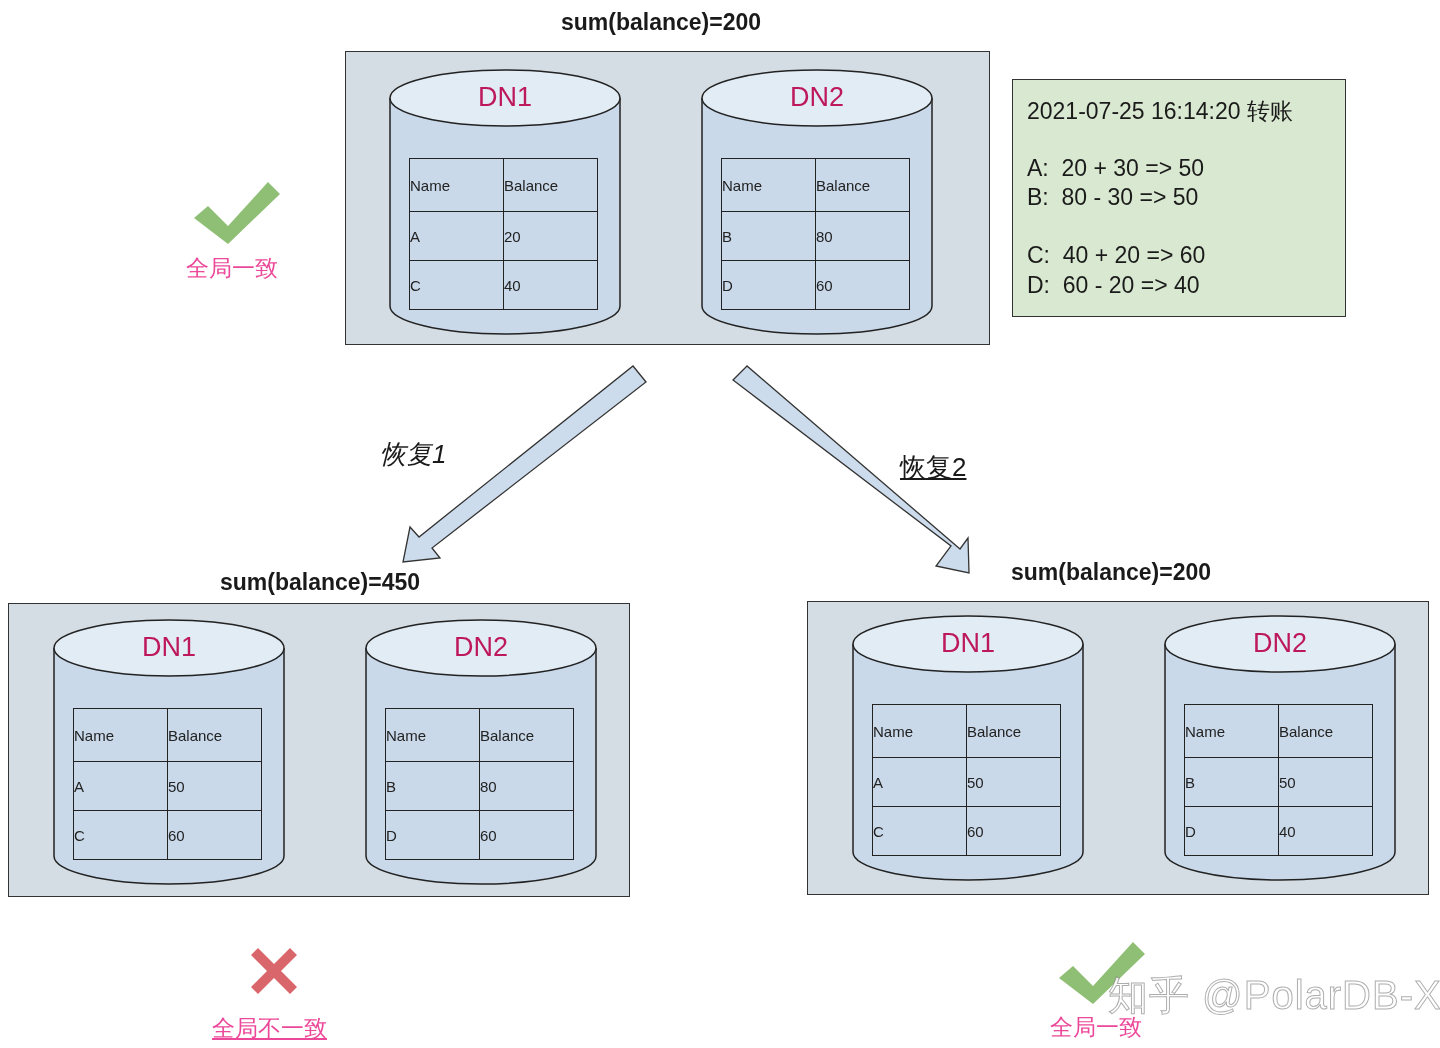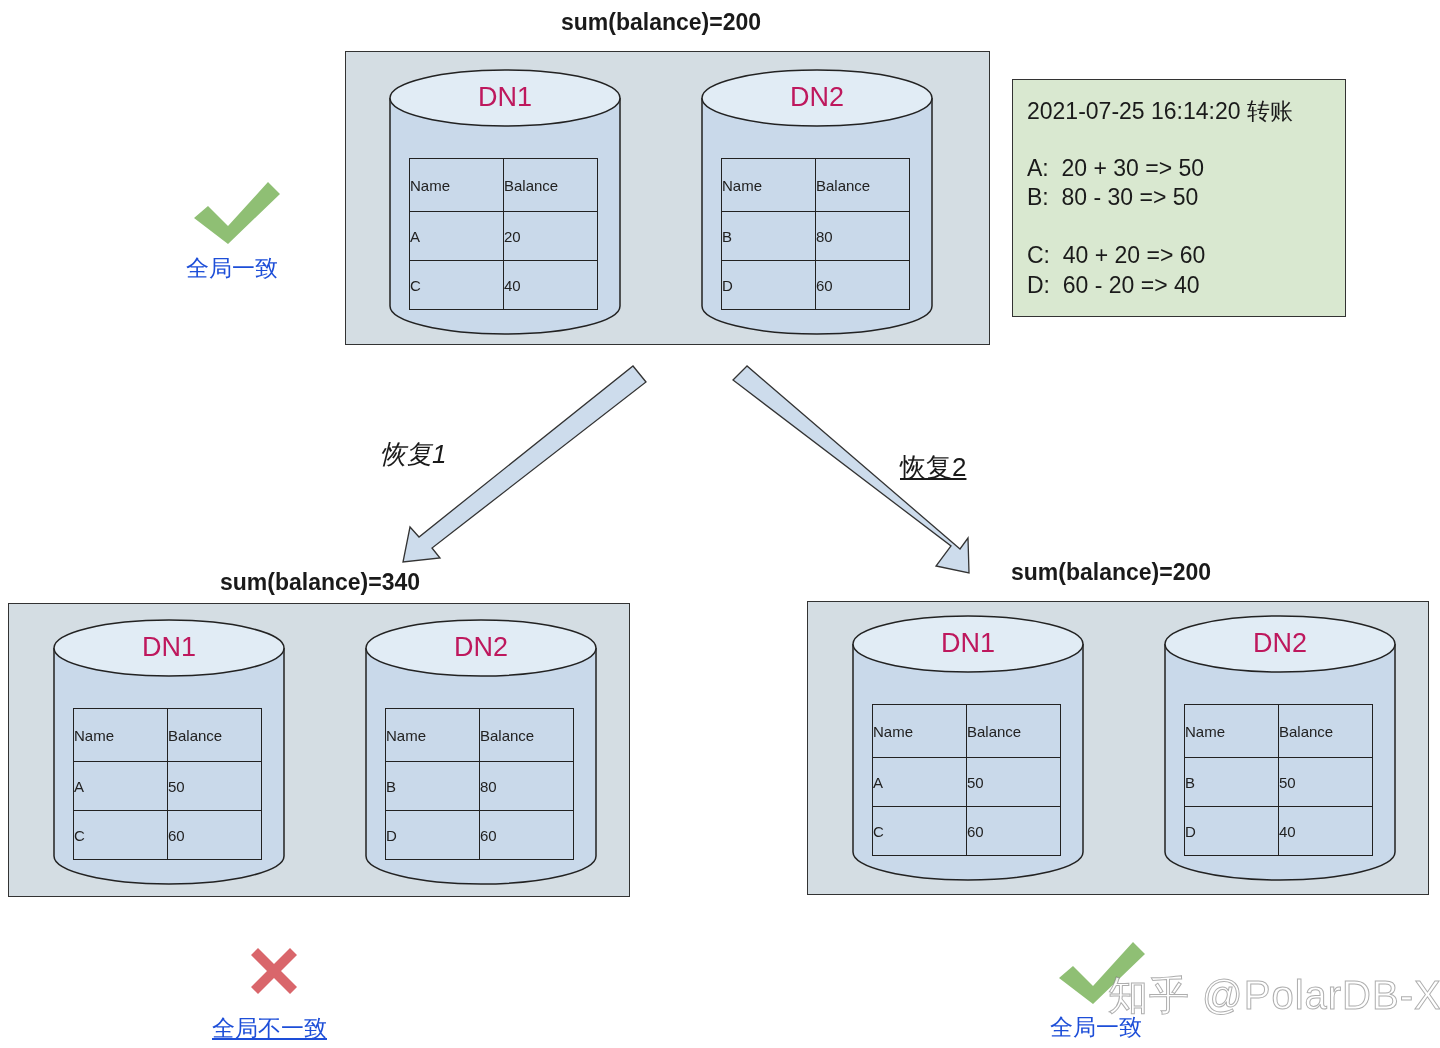--- a/index.html
+++ b/index.html
@@ -11,21 +11,21 @@
   .cyl{position:absolute;width:232px;height:268px;}
   .cyl svg{position:absolute;left:0;top:0;}
   .cyl-title{position:absolute;left:0;width:232px;text-align:center;top:14px;font-size:27px;color:#be185d;}
   .tbl{position:absolute;left:20px;top:90px;border-collapse:collapse;}
   .tbl td{border:1.5px solid #222;width:93px;font-size:15px;color:#222;padding:0;}
   .tbl tr.h td{height:52px;}
   .tbl tr.r td{height:48px;}
   .note{position:absolute;left:1012px;top:79px;width:334px;height:238px;background:#d9e8d0;border:1.5px solid #333;box-sizing:border-box;
         font-size:23px;color:#1a1a1a;}
   .note .line{position:absolute;left:14px;white-space:pre;}
-  .status{position:absolute;text-align:center;font-size:23px;color:#1d4ed8;white-space:nowrap;}
+  .status{position:absolute;text-align:center;font-size:23px;color:#ec4899;white-space:nowrap;}
   .arrow-label{position:absolute;font-size:26px;color:#1a1a1a;white-space:nowrap;}
   .watermark{position:absolute;left:1108px;top:968px;font-size:40px;color:rgba(255,255,255,0.85);
              -webkit-text-stroke:1px rgba(120,120,120,0.6);white-space:nowrap;letter-spacing:1px;}
 </style>
 </head>
 <body>
 
 <div class="sum-label" style="left:561px;top:9px;">sum(balance)=200</div>
 <div class="panel" style="left:345px;top:51px;width:645px;height:294px;">
   <div class="cyl" style="left:43px;top:16px;">
@@ -89,21 +89,21 @@
   <div class="line" style="top:192px;">D:  60 - 20 =&gt; 40</div>
 </div>
 
 <svg class="abs" style="left:0;top:0;" width="1440" height="600">
   <polygon points="633,366 646,382 432,548 440,558 403,562 410,527 419,537" fill="#cddcec" stroke="#333" stroke-width="1.3"></polygon>
   <polygon points="747,366 733,380 951,546 936,566 969,573 968,538 960,549" fill="#cddcec" stroke="#333" stroke-width="1.3"></polygon>
 </svg>
 <div class="arrow-label" style="left:380px;top:437px;font-style:italic;">恢复1</div>
 <div class="arrow-label" style="left:900px;top:450px;text-decoration:underline;">恢复2</div>
 
-<div class="sum-label" style="left:220px;top:569px;">sum(balance)=340</div>
+<div class="sum-label" style="left:220px;top:569px;">sum(balance)=450</div>
 <div class="panel" style="left:8px;top:603px;width:622px;height:294px;">
   <div class="cyl" style="left:44px;top:14px;">
     <svg width="232" height="268">
       <path d="M1,30 L1,238 A115,28 0 0 0 231,238 L231,30" fill="#c9d9ea" stroke="#222" stroke-width="1.5"></path>
       <ellipse cx="116" cy="30" rx="115" ry="28" fill="#e1ecf5" stroke="#222" stroke-width="1.5"></ellipse>
     </svg>
     <div class="cyl-title">DN1</div>
     <table class="tbl">
       <tbody>
           <tr class="h">

